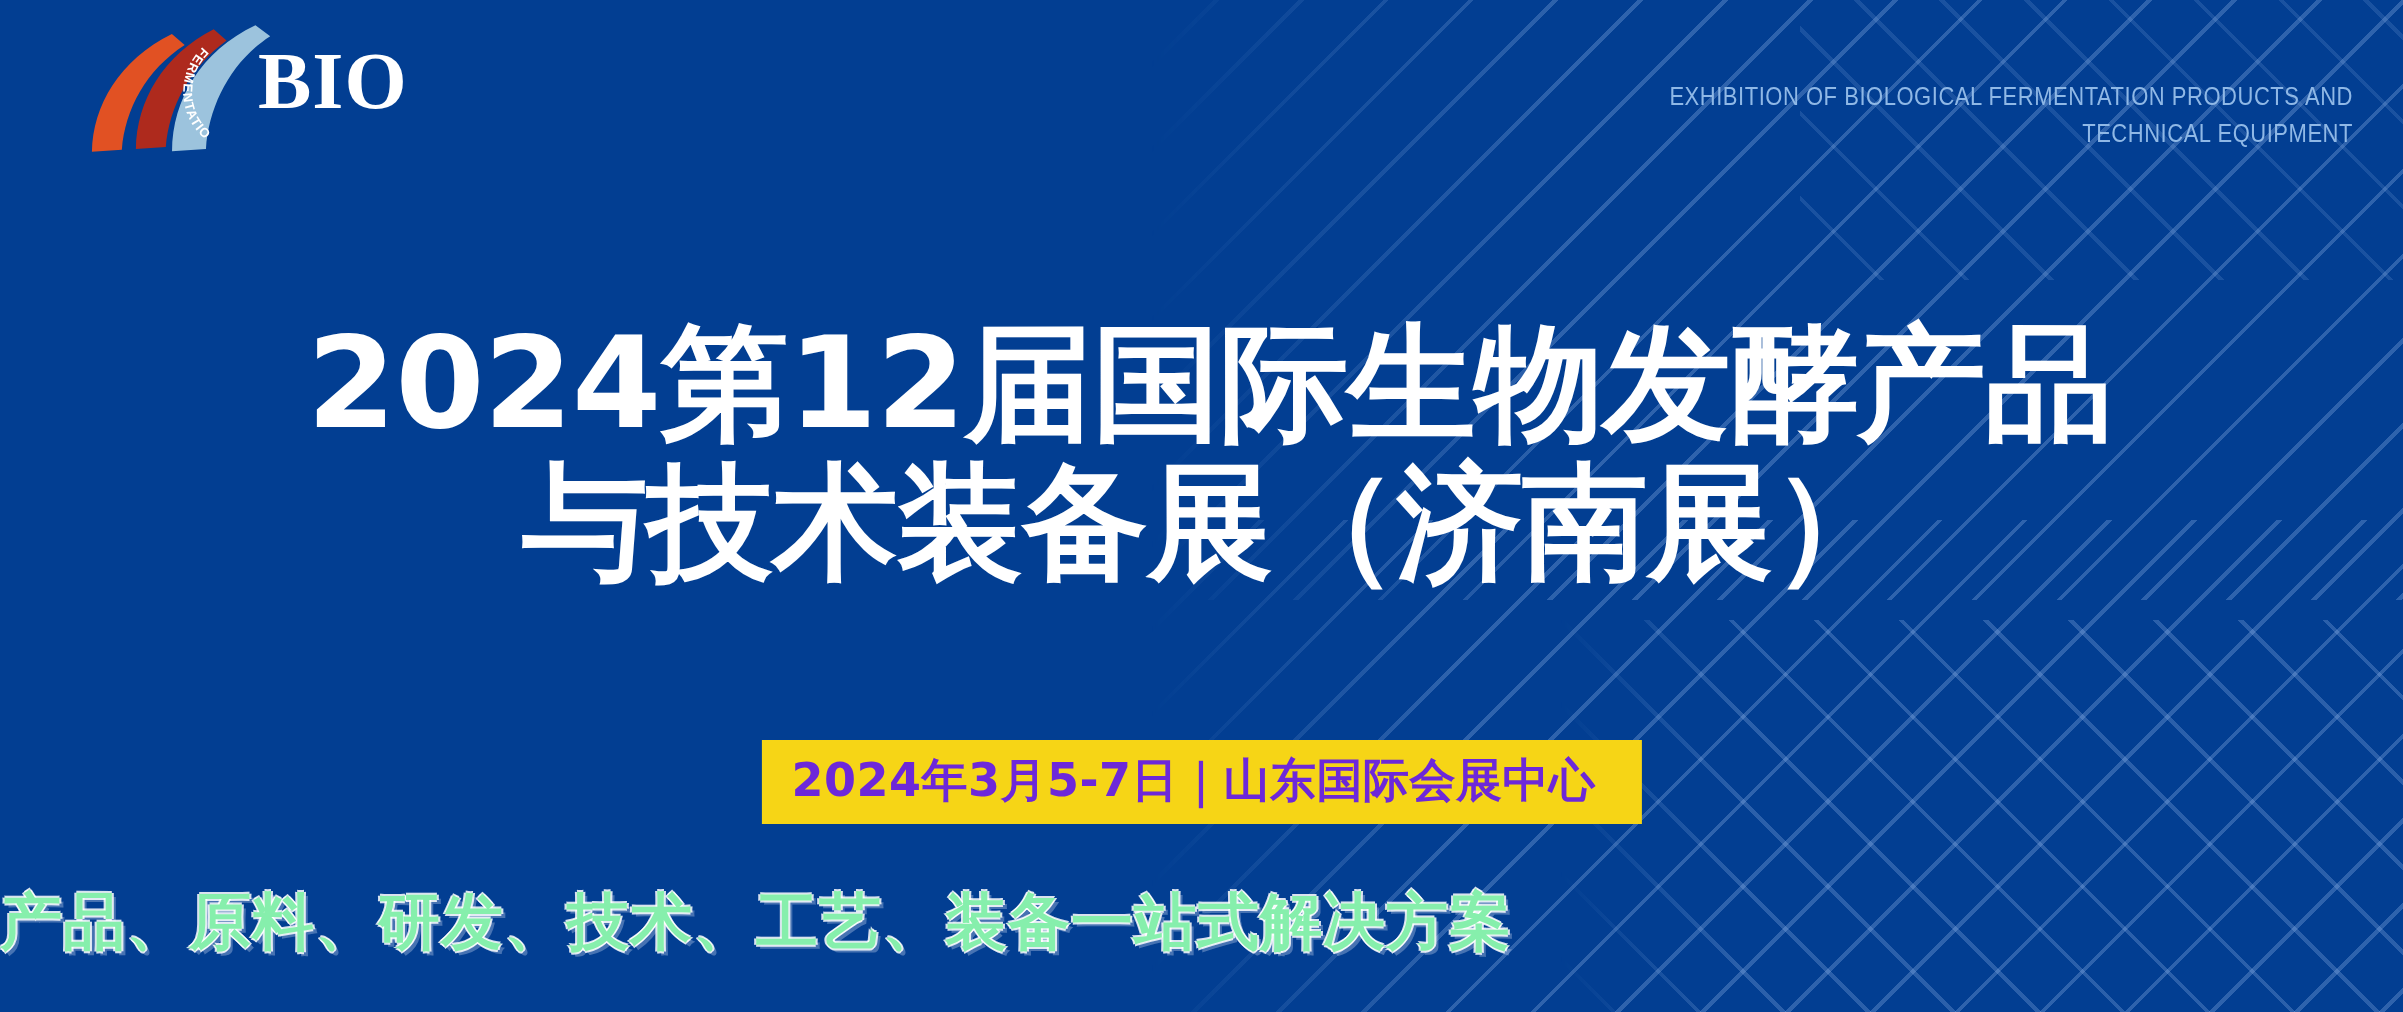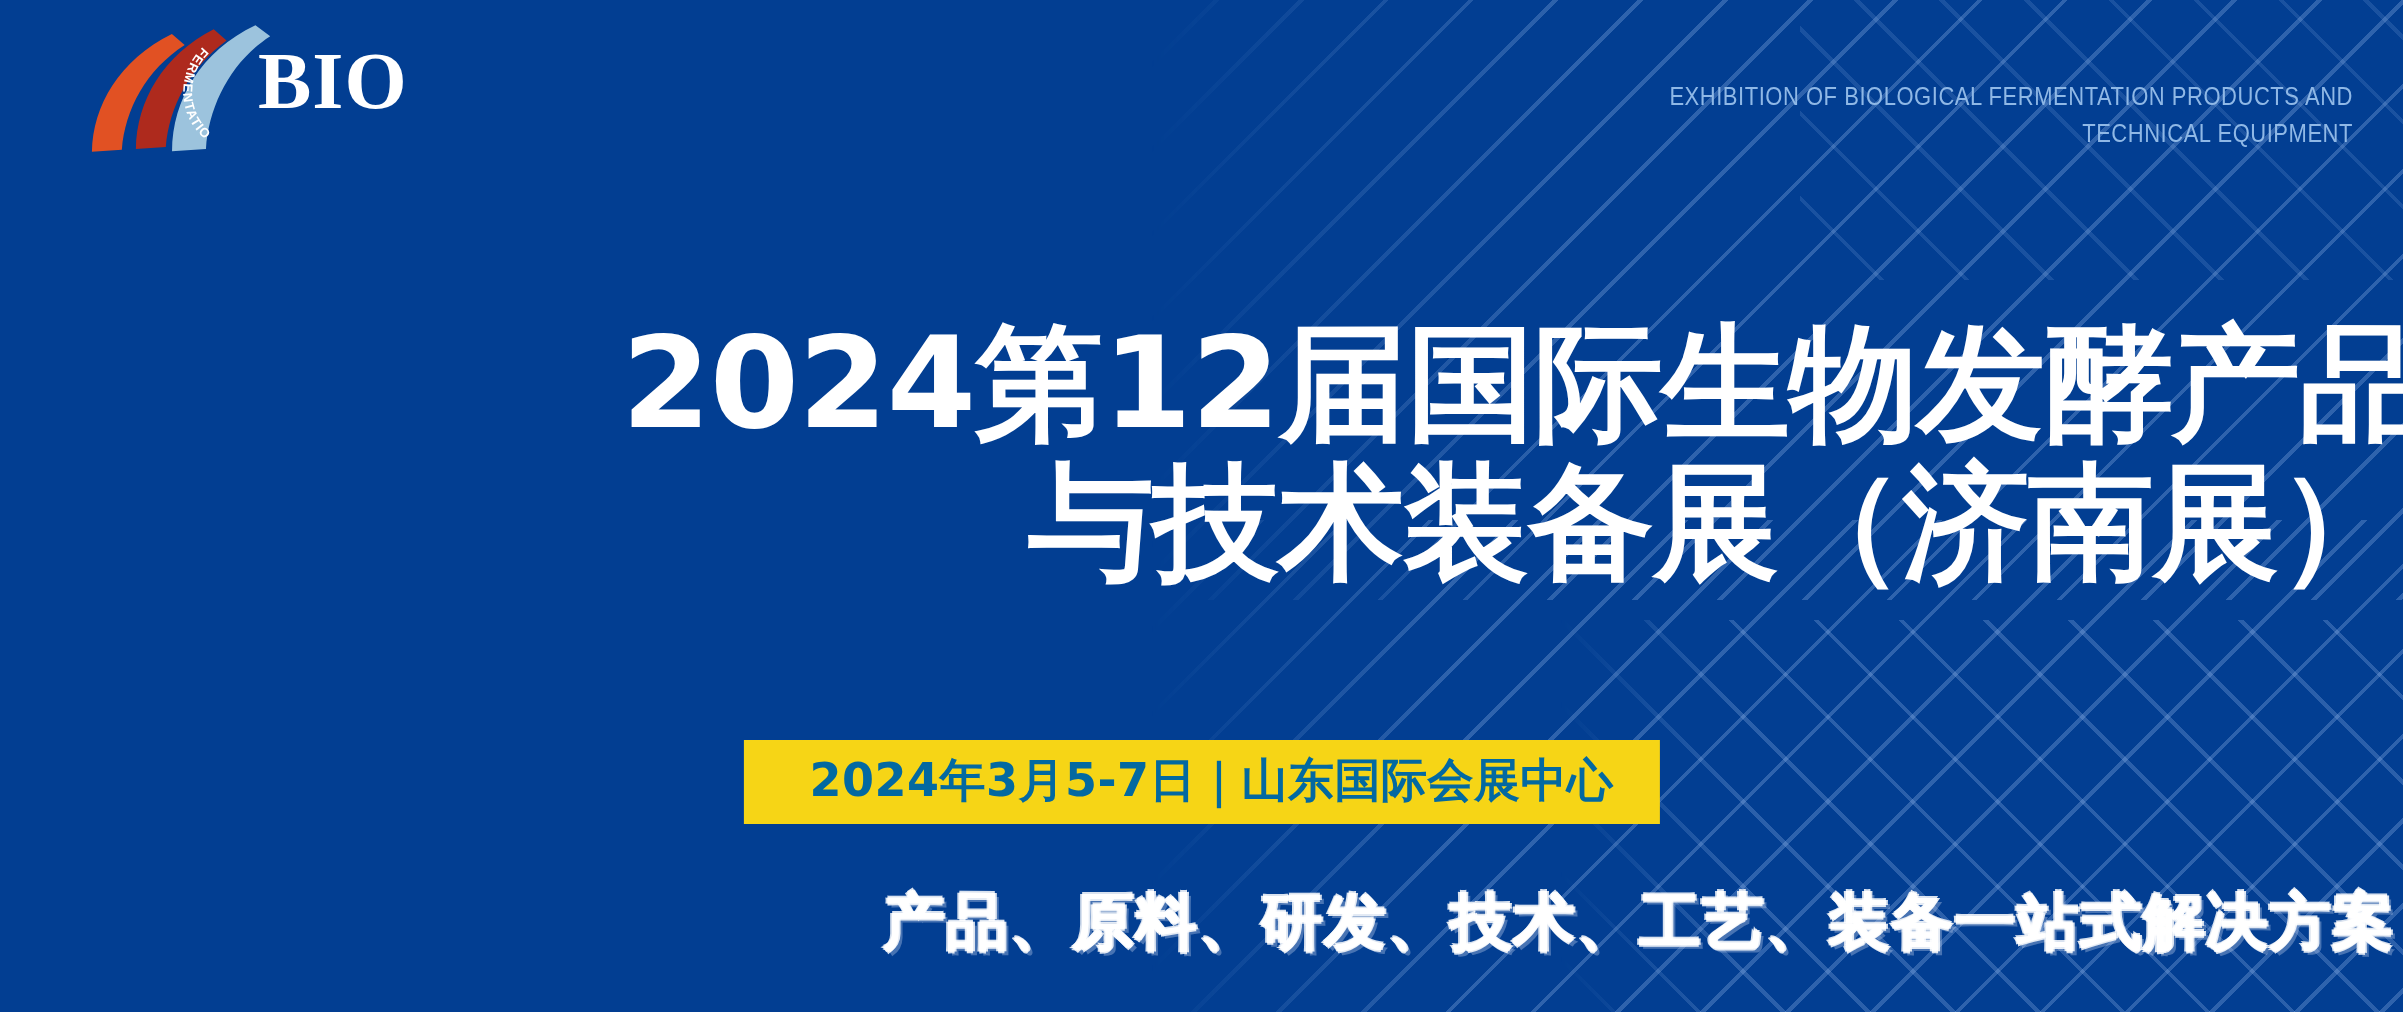--- a/index.html
+++ b/index.html
@@ -100,21 +100,21 @@
     line-height:1.46;
     transform:scaleX(0.88);
     transform-origin:right center;
     white-space:pre-line;
   }
 
   
   .headline{
     position:absolute;
     left:16px; right:0; top:318px;
-    text-align:right;
+    text-align:center;
     color:#ffffff;
     font-family:"DejaVu Sans", "Liberation Sans", sans-serif;
     font-weight:700;
     line-height:1.04;
     letter-spacing:-1px;
   }
   .headline .line1{
     display:block;
     font-size:126px;
     transform:scaleX(1.02);
@@ -124,36 +124,36 @@
     font-size:126px;
     margin-top:8px;
   }
 
   
   .date-badge{
     position:absolute;
     left:50%; top:740px;
     transform:translateX(-50%);
     background:#f6d516;
-    color:#0369a1;
-    padding:15px 46px 17px 66px;
+    color:#6d28d9;
+    padding:15px 46px 17px 30px;
     font-family:"DejaVu Sans", "Liberation Sans", sans-serif;
     font-size:46px;
     font-weight:700;
     letter-spacing:0.5px;
     white-space:nowrap;
     line-height:1.12;
   }
 
   
   .tagline{
     position:absolute;
-    left:0; right:8px; top:880px;
-    text-align:right;
-    color:#ffffff;
+    left:0; right:0; top:880px;
+    text-align:left;
+    color:#86efac;
     font-family:"DejaVu Sans", "Liberation Sans", sans-serif;
     font-size:62px;
     font-weight:700;
     letter-spacing:1px;
     white-space:nowrap;
     text-shadow:
        2px  0   0 rgba(255,255,255,0.85),
       -2px  0   0 rgba(255,255,255,0.85),
        0    2px 0 rgba(255,255,255,0.85),
        0   -2px 0 rgba(255,255,255,0.85),

